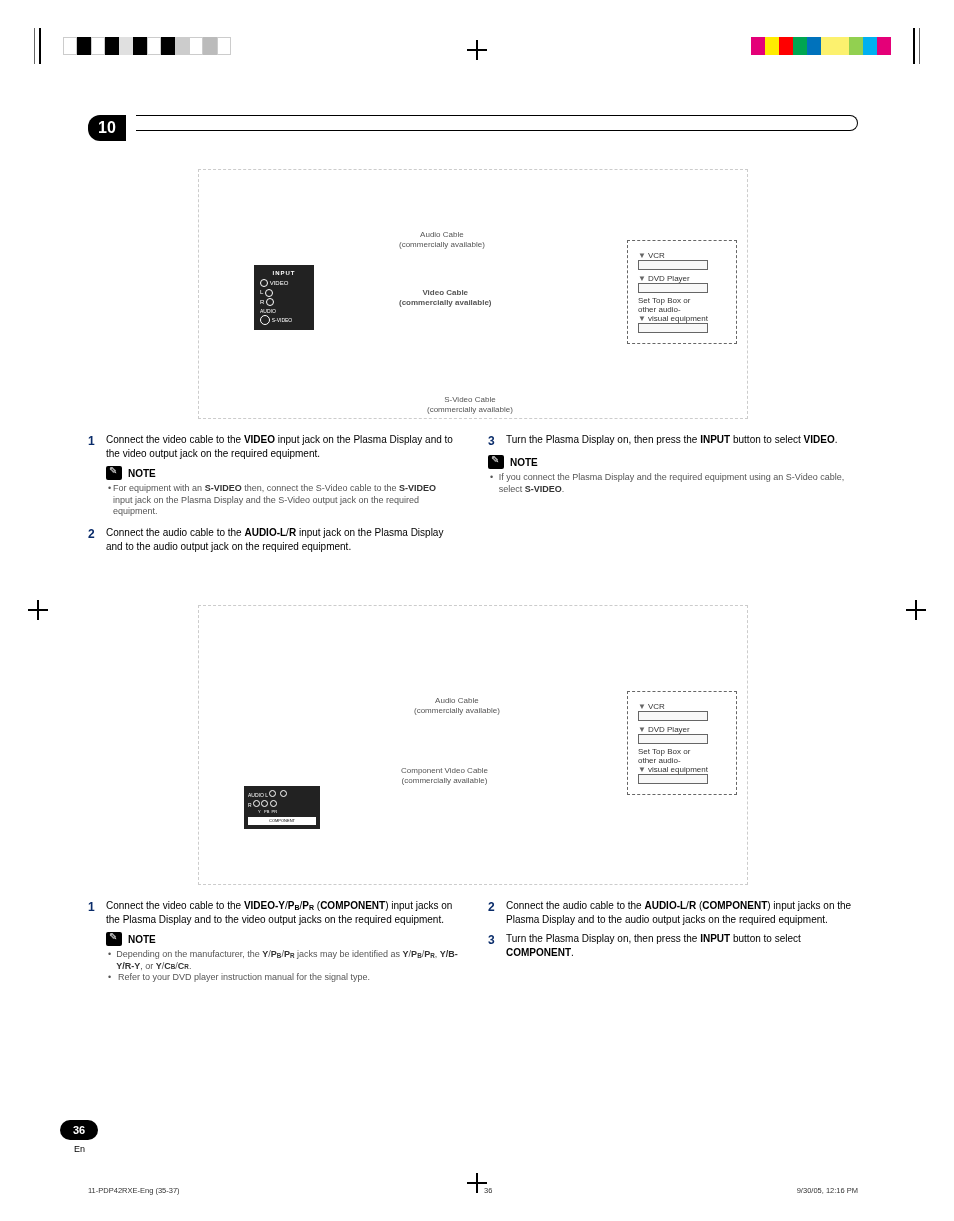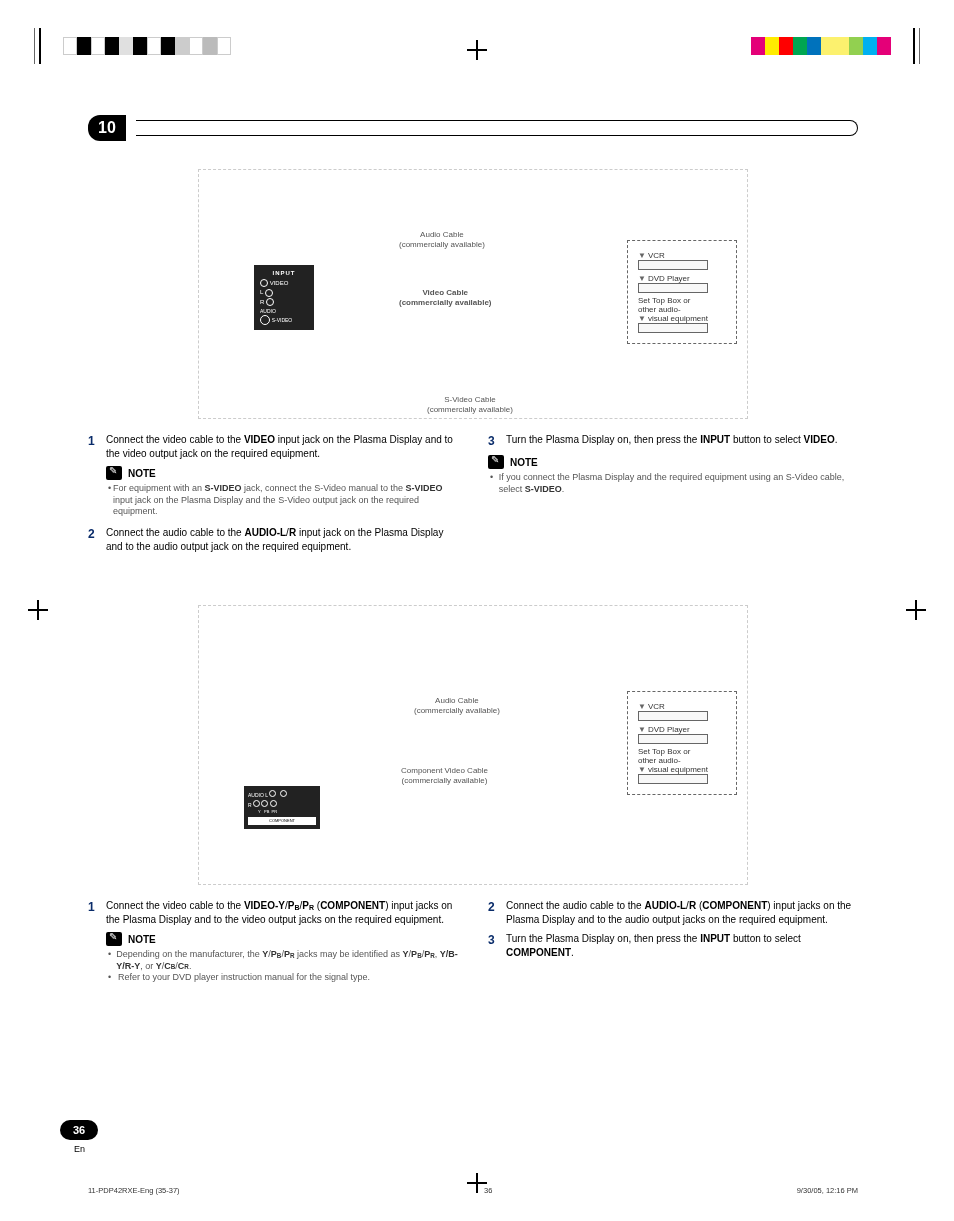--- a/index.html
+++ b/index.html
@@ -80,21 +80,20 @@
 
   .page {
     position: absolute;
     left: 88px;
     top: 115px;
     width: 770px;
   }
 
   .chapter-header {
     display: flex;
-    align-items: center;
     margin-bottom: 28px;
   }
   .chapter-num {
     background: #000;
     color: #fff;
     font-weight: bold;
     font-size: 16px;
     padding: 4px 10px;
     border-radius: 12px 0 0 12px;
     margin-right: 2px;
@@ -338,21 +337,21 @@
         <span class="step-num">1</span>
         <span class="step-text"><span>Connect the video cable to the </span><span class="bold">VIDEO</span><span> input jack on the Plasma Display and to the video output jack on the required equipment.</span></span>
       </div>
       <div class="note-box">
         <div class="note-header">
           <span class="note-icon"></span>
           <span class="note-label">NOTE</span>
         </div>
         <div class="note-bullet">
           <span class="dot">•</span>
-          <span><span>For equipment with an </span><span class="bold">S-VIDEO</span><span> jack, connect the S-Video manual to the </span><span class="bold">S-VIDEO</span><span> input jack on the Plasma Display and the S-Video output jack on the required equipment.</span></span>
+          <span><span>For equipment with an </span><span class="bold">S-VIDEO</span><span> then, connect the S-Video cable to the </span><span class="bold">S-VIDEO</span><span> input jack on the Plasma Display and the S-Video output jack on the required equipment.</span></span>
         </div>
       </div>
       <div class="step">
         <span class="step-num">2</span>
         <span class="step-text"><span>Connect the audio cable to the </span><span class="bold">AUDIO-L</span><span>/</span><span class="bold">R</span><span> input jack on the Plasma Display and to the audio output jack on the required equipment.</span></span>
       </div>
     </div>
     <div class="col">
       <div class="step">
         <span class="step-num">3</span>

